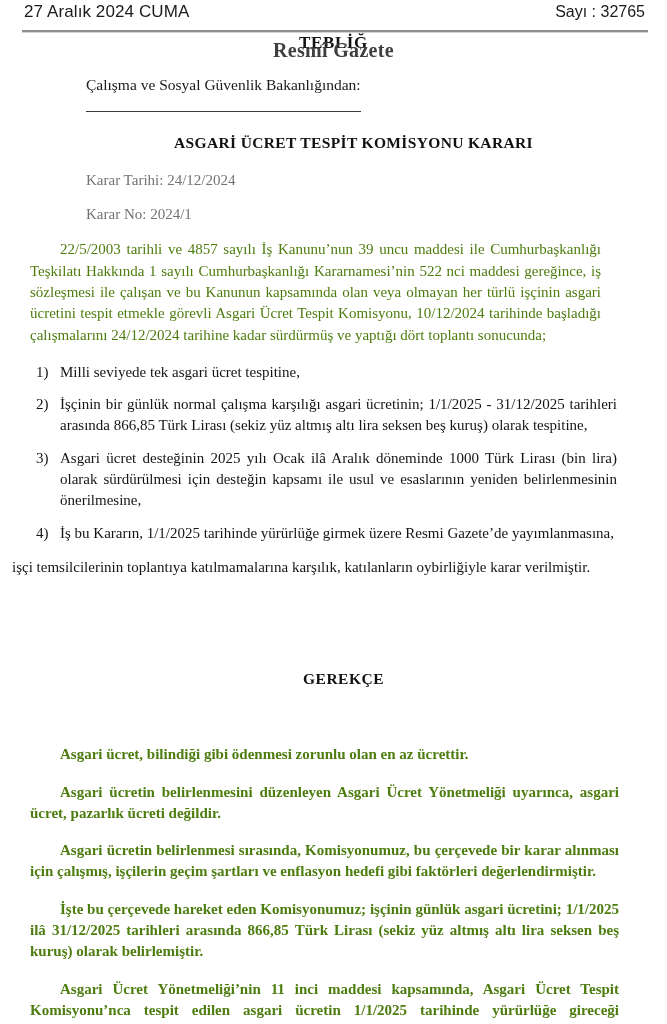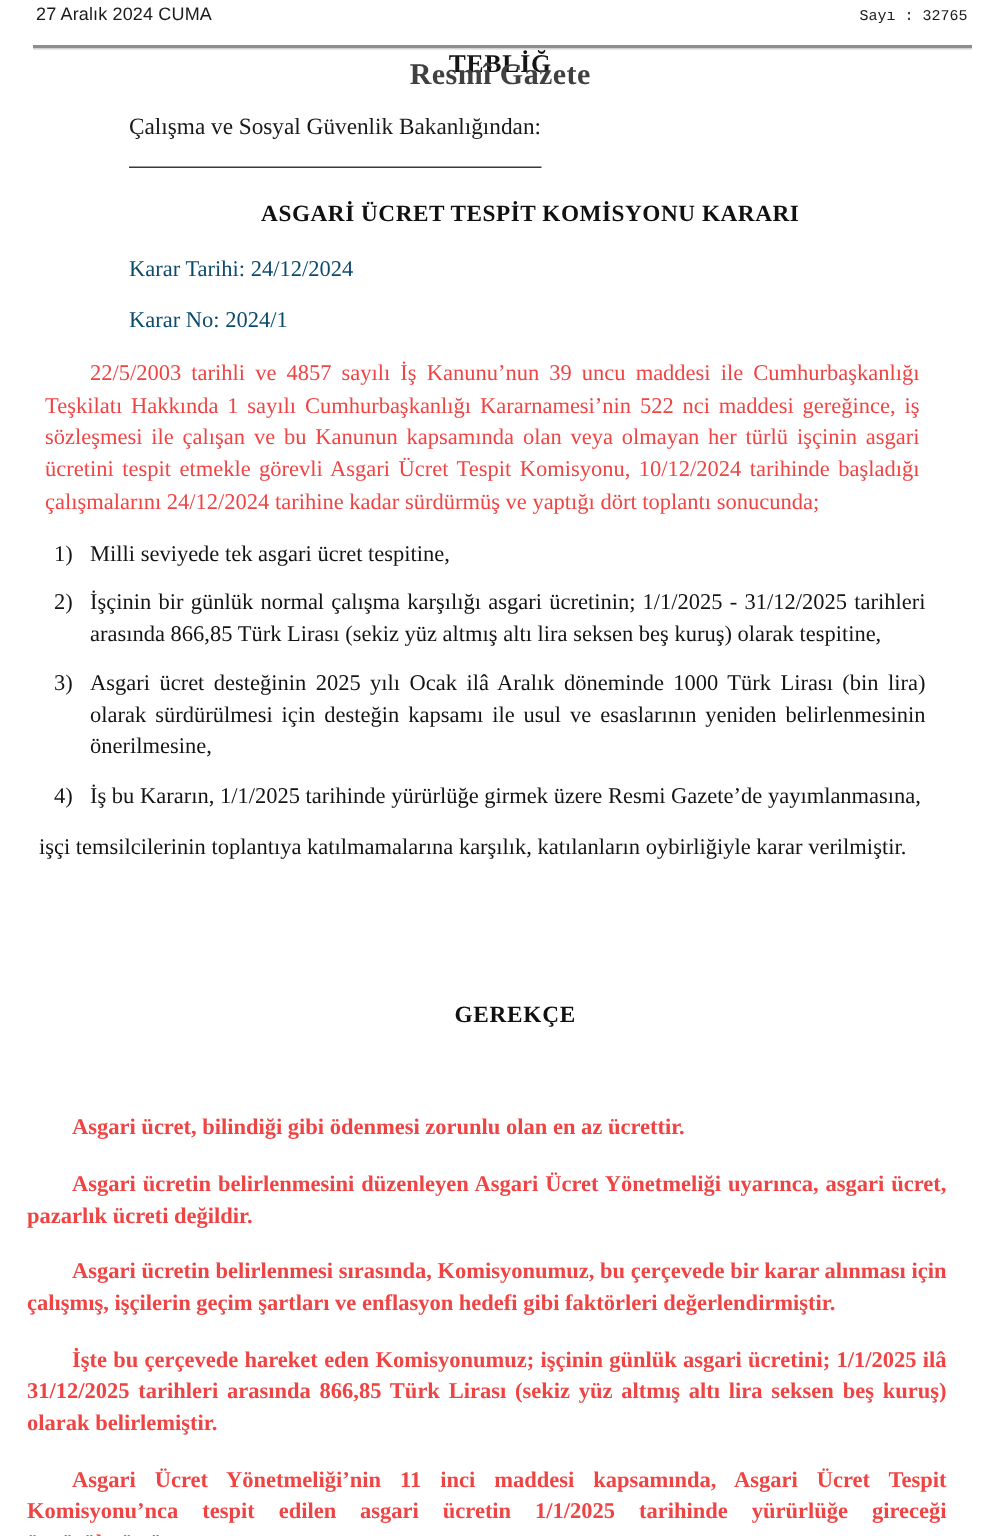--- a/index.html
+++ b/index.html
@@ -30,41 +30,41 @@
   .masthead {
     position: relative;
     height: 26px;
     padding: 2px 22px 0 24px;
     display: flex;
     align-items: baseline;
     justify-content: space-between;
   }
   .masthead-date {
     font-family: "Liberation Sans", "DejaVu Sans", sans-serif;
-    font-size: 12px;
+    font-size: 17px;
     color: #1b1b1b;
     letter-spacing: 0.1px;
     white-space: nowrap;
   }
   .masthead-title {
     position: absolute;
     left: 0;
     right: 0;
     top: 0px;
     text-align: center;
     font-family: "Liberation Serif", "DejaVu Serif", serif;
     font-weight: bold;
     font-size: 20px;
     color: #c1121f;
     letter-spacing: 0.3px;
     pointer-events: none;
   }
   .masthead-issue {
-    font-family: Liberation Mono, monospace;
-    font-size: 10px;
+    font-family: Liberation Sans, sans-serif;
+    font-size: 16px;
     color: #1b1b1b;
     white-space: nowrap;
     margin-left: auto;
   }
   .masthead-rule {
     margin: 4px 19px 0 22px;
     height: 3px;
     border-top: 2px solid #8d8d8d;
     border-bottom: 1px solid #d2d2d2;
   }
@@ -97,31 +97,31 @@
     padding-left: 40px;
   }
 
   
   .body-block {
     padding: 0 28px 0 86px;
   }
   .kv-line {
     font-size: 15px;
     margin-top: 17px;
-    color: #0c4a6e;
+    color: #737373;
   }
   .kv-line:first-of-type { margin-top: 20px; }
 
   .para {
     font-size: 15px;
     line-height: 1.42;
     text-align: justify;
     text-justify: inter-word;
-    color: #ef4444;
-    margin: 4px;
+    color: #4d7c0f;
+    margin: 16px;
   }
   .preamble {
     margin-top: 16px;
     text-indent: 30px;
     padding-left: 0;
     padding-right: 22px;
     margin-left: -56px;
   }
 
   
@@ -143,21 +143,21 @@
   .num-list .marker {
     position: absolute;
     left: 0;
     top: 0;
     width: 20px;
     font-size: 15px;
     color: #141414;
   }
 
   .closing-para {
-    margin: 13px 50px 0 26px;
+    margin: 13px 50px 0 12px;
     font-size: 15px;
     line-height: 1.42;
     text-align: justify;
     color: #141414;
   }
 
   
   .section-heading {
     text-align: center;
     font-weight: bold;

